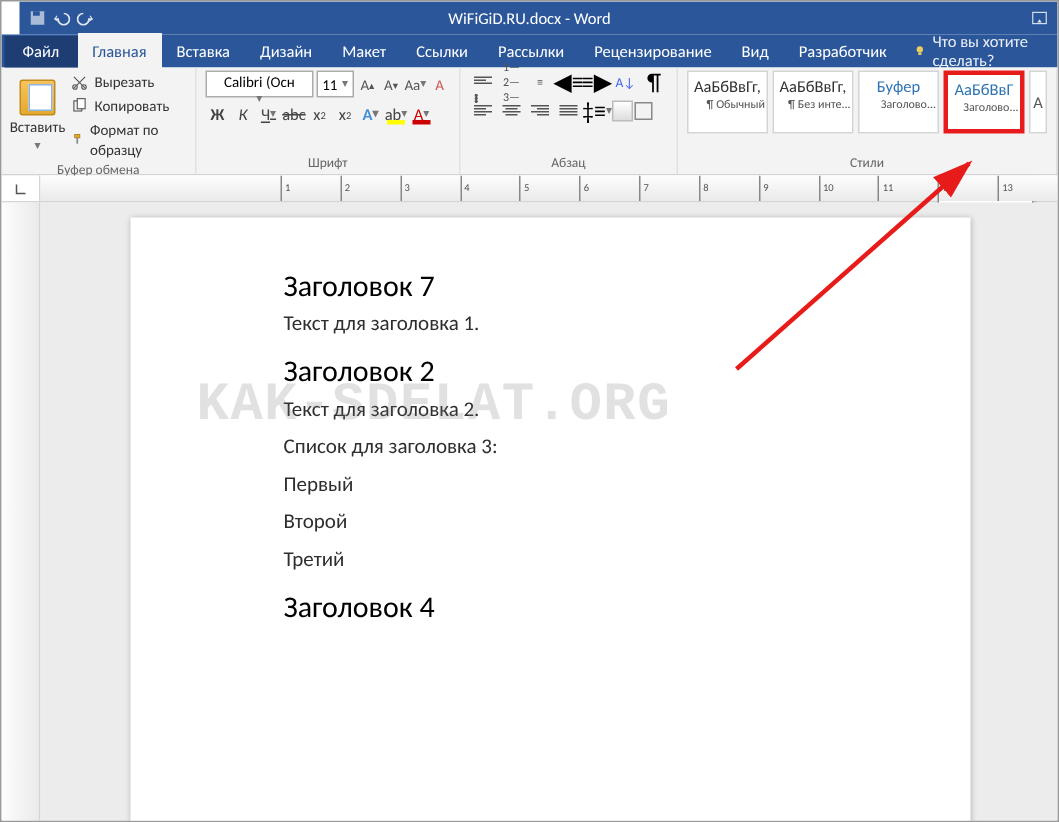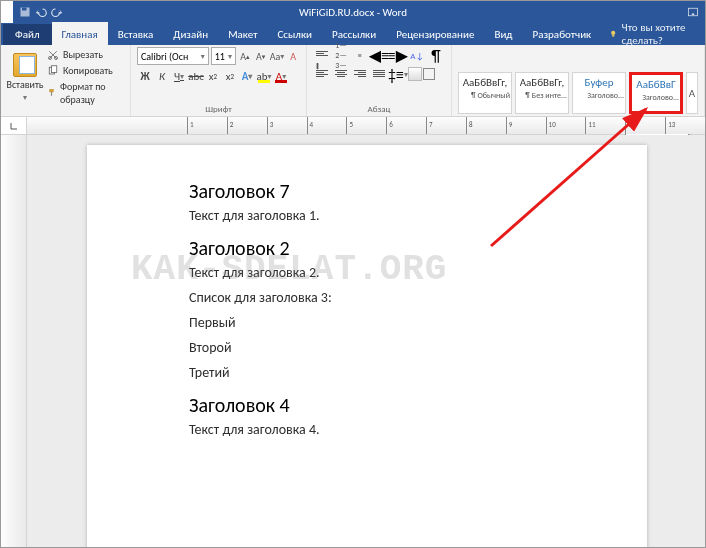--- a/index.html
+++ b/index.html
@@ -25,21 +25,21 @@
 
 .paste-big { width: 36px; display: flex; flex-direction: column; align-items: center; gap: 1px; font-size: 10px; color: #333; }
 .paste-ic { width: 24px; height: 24px; background: linear-gradient(#f7c35c,#e3a92f); border: 1px solid #c28b1e; border-radius: 2px; position: relative; }
 .paste-ic:after { content:""; position:absolute; top:2px; left:5px; width:14px; height:16px; background:#fff; border:1px solid #8ab4e0; }
 
 .clip-col { display: flex; flex-direction: column; gap: 1px; font-size: 10px; color: #333; }
 .cbtn { display: flex; align-items: center; gap: 4px; padding: 1px 2px; }
 .cbtn svg { width: 12px; height: 12px; }
 
 .font-top { display: flex; gap: 2px; align-items: center; }
-.font-name { width: 82px; height: 18px; font-size: 10px; border: 1px solid #ababab; background: #fff; padding: 0 3px; display: flex; align-items: center; justify-content: space-between; }
+.font-name { width: 82px; height: 18px; font-size: 10px; border: 1px solid #ababab; background: #fff; padding: 0 3px; display: flex; align-items: center; justify-content: space-between; flex-direction: column; }
 .font-size { width: 28px; height: 18px; font-size: 10px; border: 1px solid #ababab; background: #fff; padding: 0 3px; display: flex; align-items: center; justify-content: space-between; }
 .tinybtn { width: 16px; height: 18px; display: flex; align-items: center; justify-content: center; font-size: 10px; color: #555; }
 .drop { font-size: 8px; color: #777; }
 
 .font-bot { display: flex; gap: 1px; align-items: center; margin-top: 3px; }
 .fbtn { width: 16px; height: 16px; display: flex; align-items: center; justify-content: center; font-size: 11px; color: #444; }
 .bold { font-weight: bold; }
 .ital { font-style: italic; }
 .under { text-decoration: underline; }
 .strike { text-decoration: line-through; }
@@ -51,21 +51,21 @@
 .pbtn { width: 18px; height: 16px; display: flex; align-items: center; justify-content: center; }
 .lines { width: 12px; height: 10px; display: block; }
 .lines span { display:block; height:1px; background:#555; margin:1px 0; }
 .lines.left span:nth-child(1){width:100%} .lines.left span:nth-child(2){width:70%} .lines.left span:nth-child(3){width:100%} .lines.left span:nth-child(4){width:70%}
 .lines.center span{margin-left:auto;margin-right:auto} .lines.center span:nth-child(2n){width:70%} .lines.center span:nth-child(2n+1){width:100%}
 .lines.right span{margin-left:auto} .lines.right span:nth-child(2n){width:70%} .lines.right span:nth-child(2n+1){width:100%}
 .lines.just span{width:100%}
 .bullets span:before{content:"•";font-size:6px;margin-right:1px;color:#555}
 .para-bot { margin-top: 3px; }
 
-.styles { display: flex; gap: 3px; margin-top: 25px; }
+.styles { display: flex; gap: 3px; }
 .style-sw { width: 54px; height: 42px; border: 1px solid #d4d4d4; background: #fff; font-size: 9px; display: flex; flex-direction: column; align-items: center; padding: 2px 1px; }
 .style-sw .sample { font-size: 11px; color: #333; margin: 1px 0; }
 .style-sw .sname { font-size: 8px; color: #555; white-space: nowrap; overflow: hidden; text-overflow: ellipsis; width: 100%; text-align: right; }
 .style-sw.h1 .sample { color: #2e74b5; font-weight: normal; }
 .style-sw.h2 .sample { color: #2e74b5; }
 .style-highlight { border: 3px solid #e81b1b; }
 .style-extra { width: 12px; height: 42px; border: 1px solid #d4d4d4; background: #fff; display: flex; align-items: center; justify-content: center; font-size: 11px; color: #555; }
 
 .tooltip { position: absolute; top: 117px; right: 16px; background: #fff; border: 1px solid #828282; font-size: 10px; padding: 2px 6px; color: #444; box-shadow: 1px 1px 3px rgba(0,0,0,.2); }
 
@@ -160,20 +160,21 @@
           </div>
         <div class="cbtn">
             <svg viewBox="0 0 16 16">
               <rect x="5" y="2" width="6" height="4" fill="#e3a92f" stroke="#b07b12"></rect>
               <rect x="7" y="6" width="2" height="7" fill="#888"></rect>
             </svg>
             <span>Формат по образцу</span>
           </div>
       </div>
     </div>
+    <div class="group-label">Буфер обмена</div>
   </div>
 
   <div class="group" style="width:176px">
     <div class="font-top">
       <div class="font-name">
           <span>Calibri (Осн</span>
           <span class="drop">▾</span>
         </div>
       <div class="font-size">
           <span>11</span>
@@ -317,21 +318,20 @@
     <div class="page doc">
       <div class="h">Заголовок 7</div>
       <p>Текст для заголовка 1.</p>
       <div class="h">Заголовок 2</div>
       <p>Текст для заголовка 2.</p>
       <p>Список для заголовка 3:</p>
       <p>Первый</p>
       <p>Второй</p>
       <p>Третий</p>
       <div class="h">Заголовок 4</div>
-      <p>Текст для заголовка 4.</p>
     </div>
   </div>
 </div>
 
 <div class="watermark">KAK-SDELAT.ORG</div>
 
 <svg class="arrow" style="left:0;top:0" width="706" height="548">
   <defs>
       <marker id="ah" markerWidth="10" markerHeight="10" refX="8" refY="3" orient="auto">
         <path d="M0,0 L0,6 L9,3 z" fill="#e81b1b"></path>

